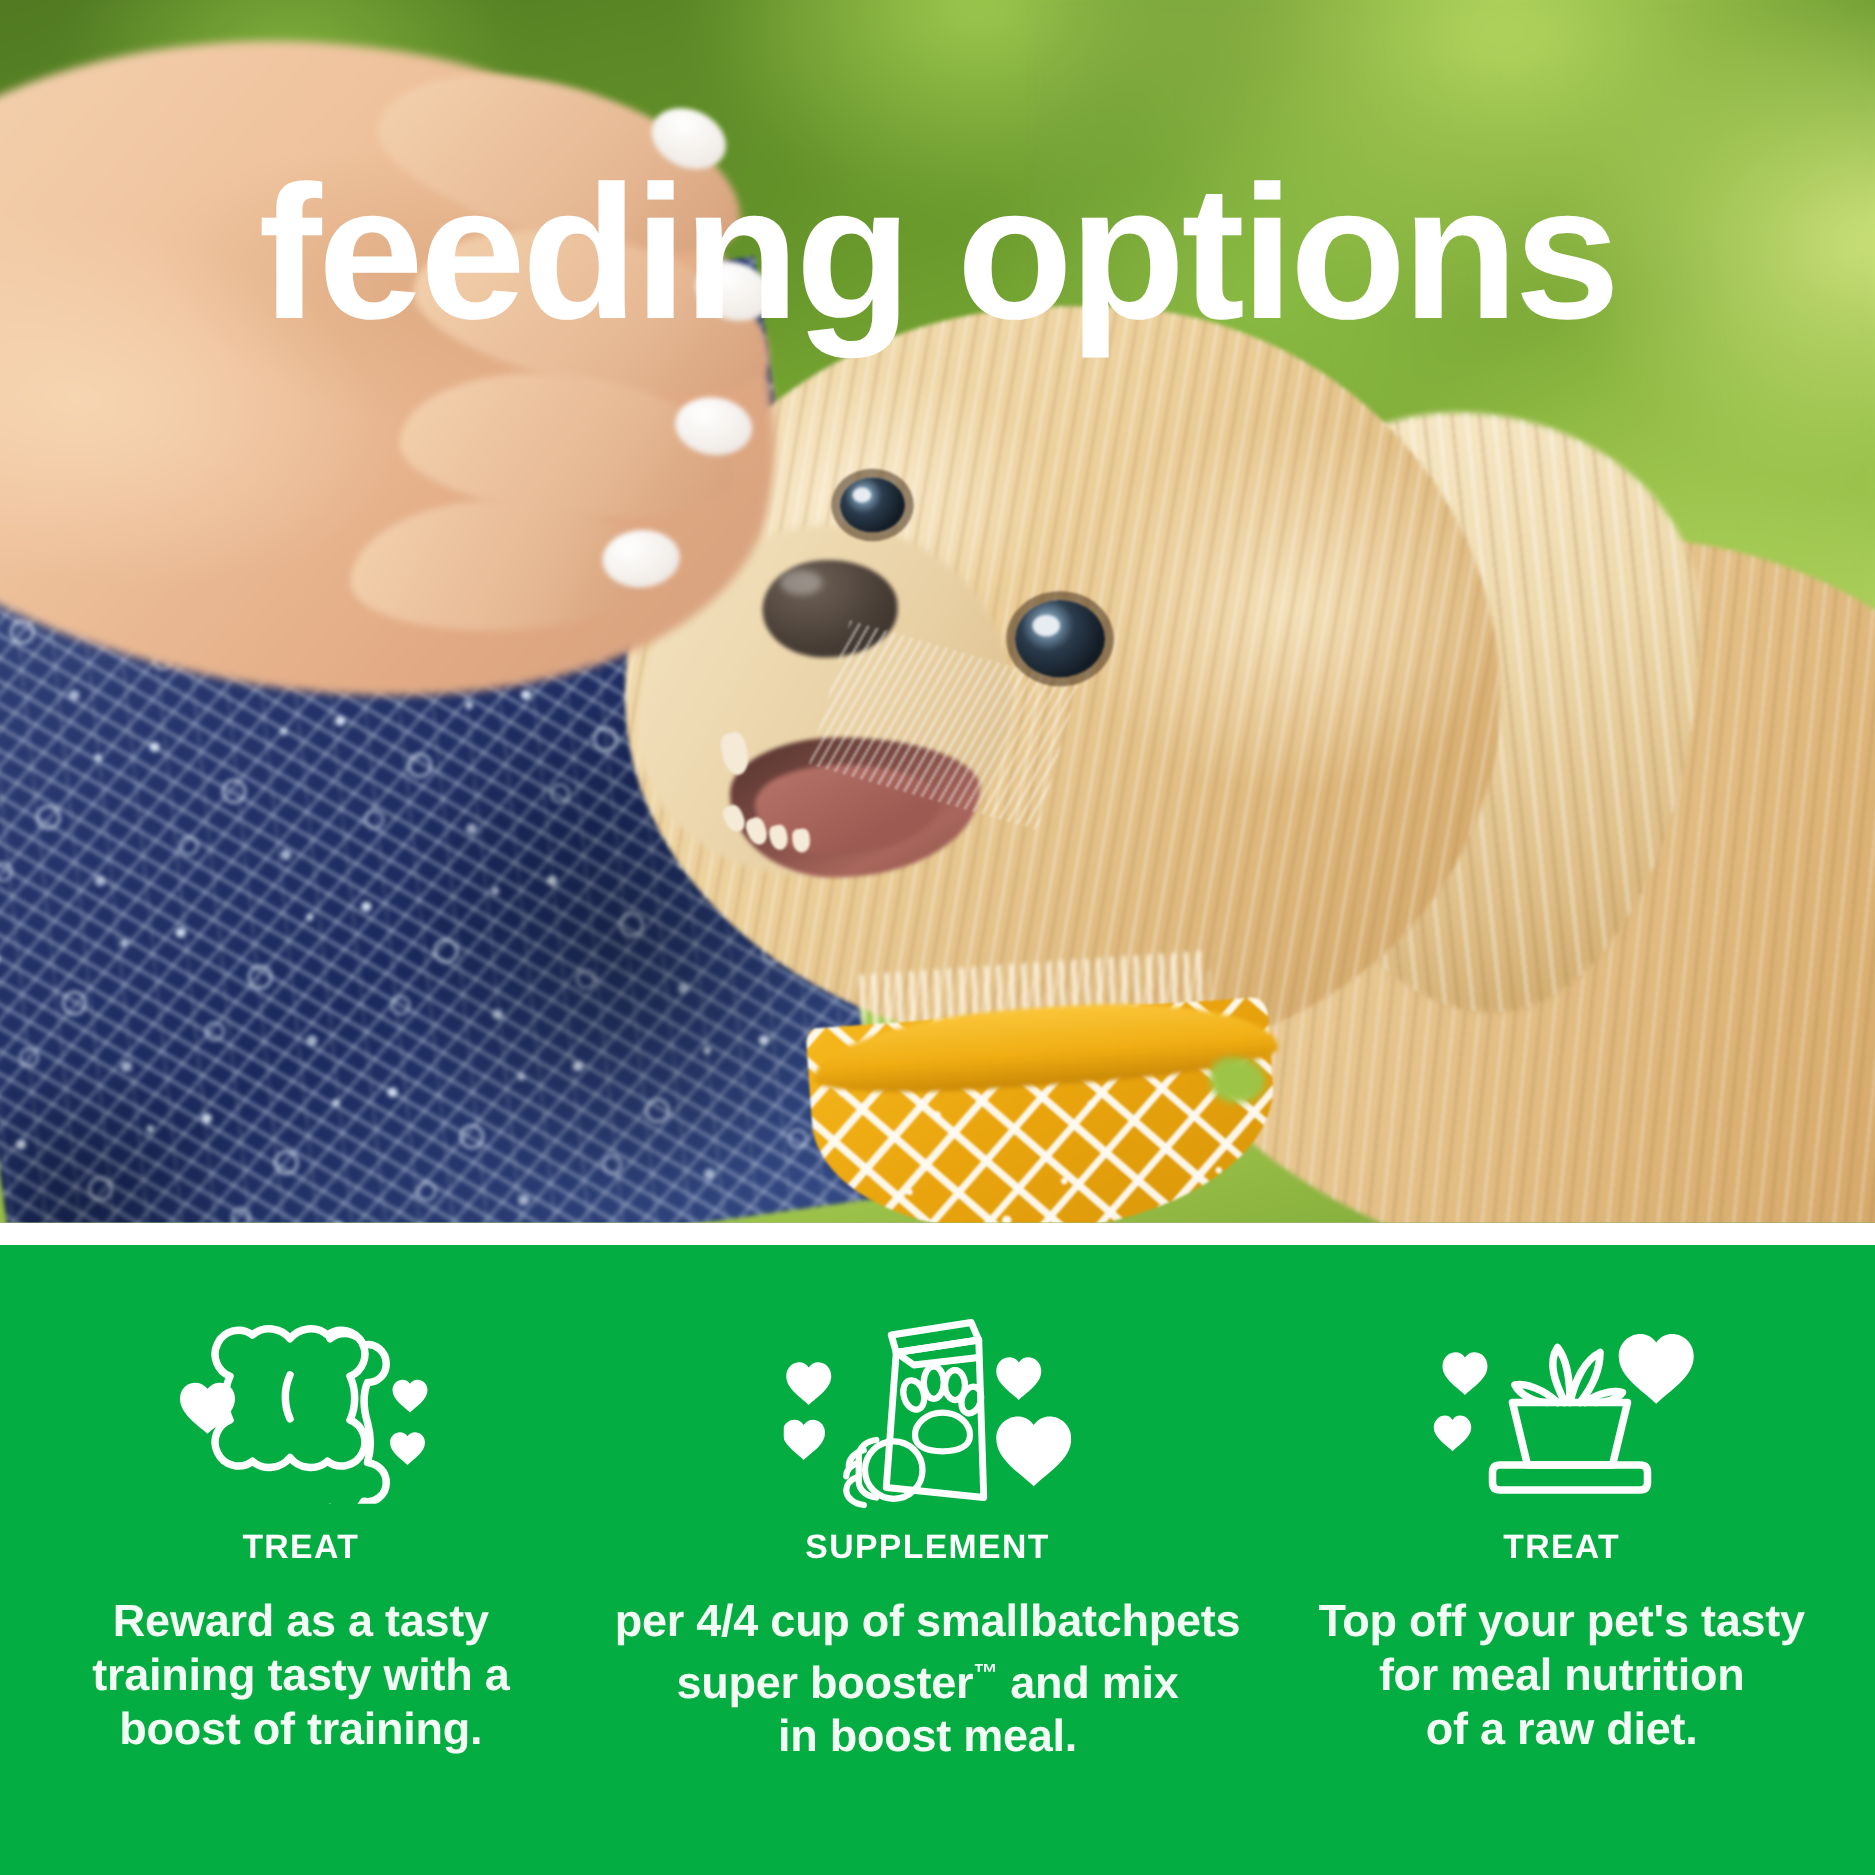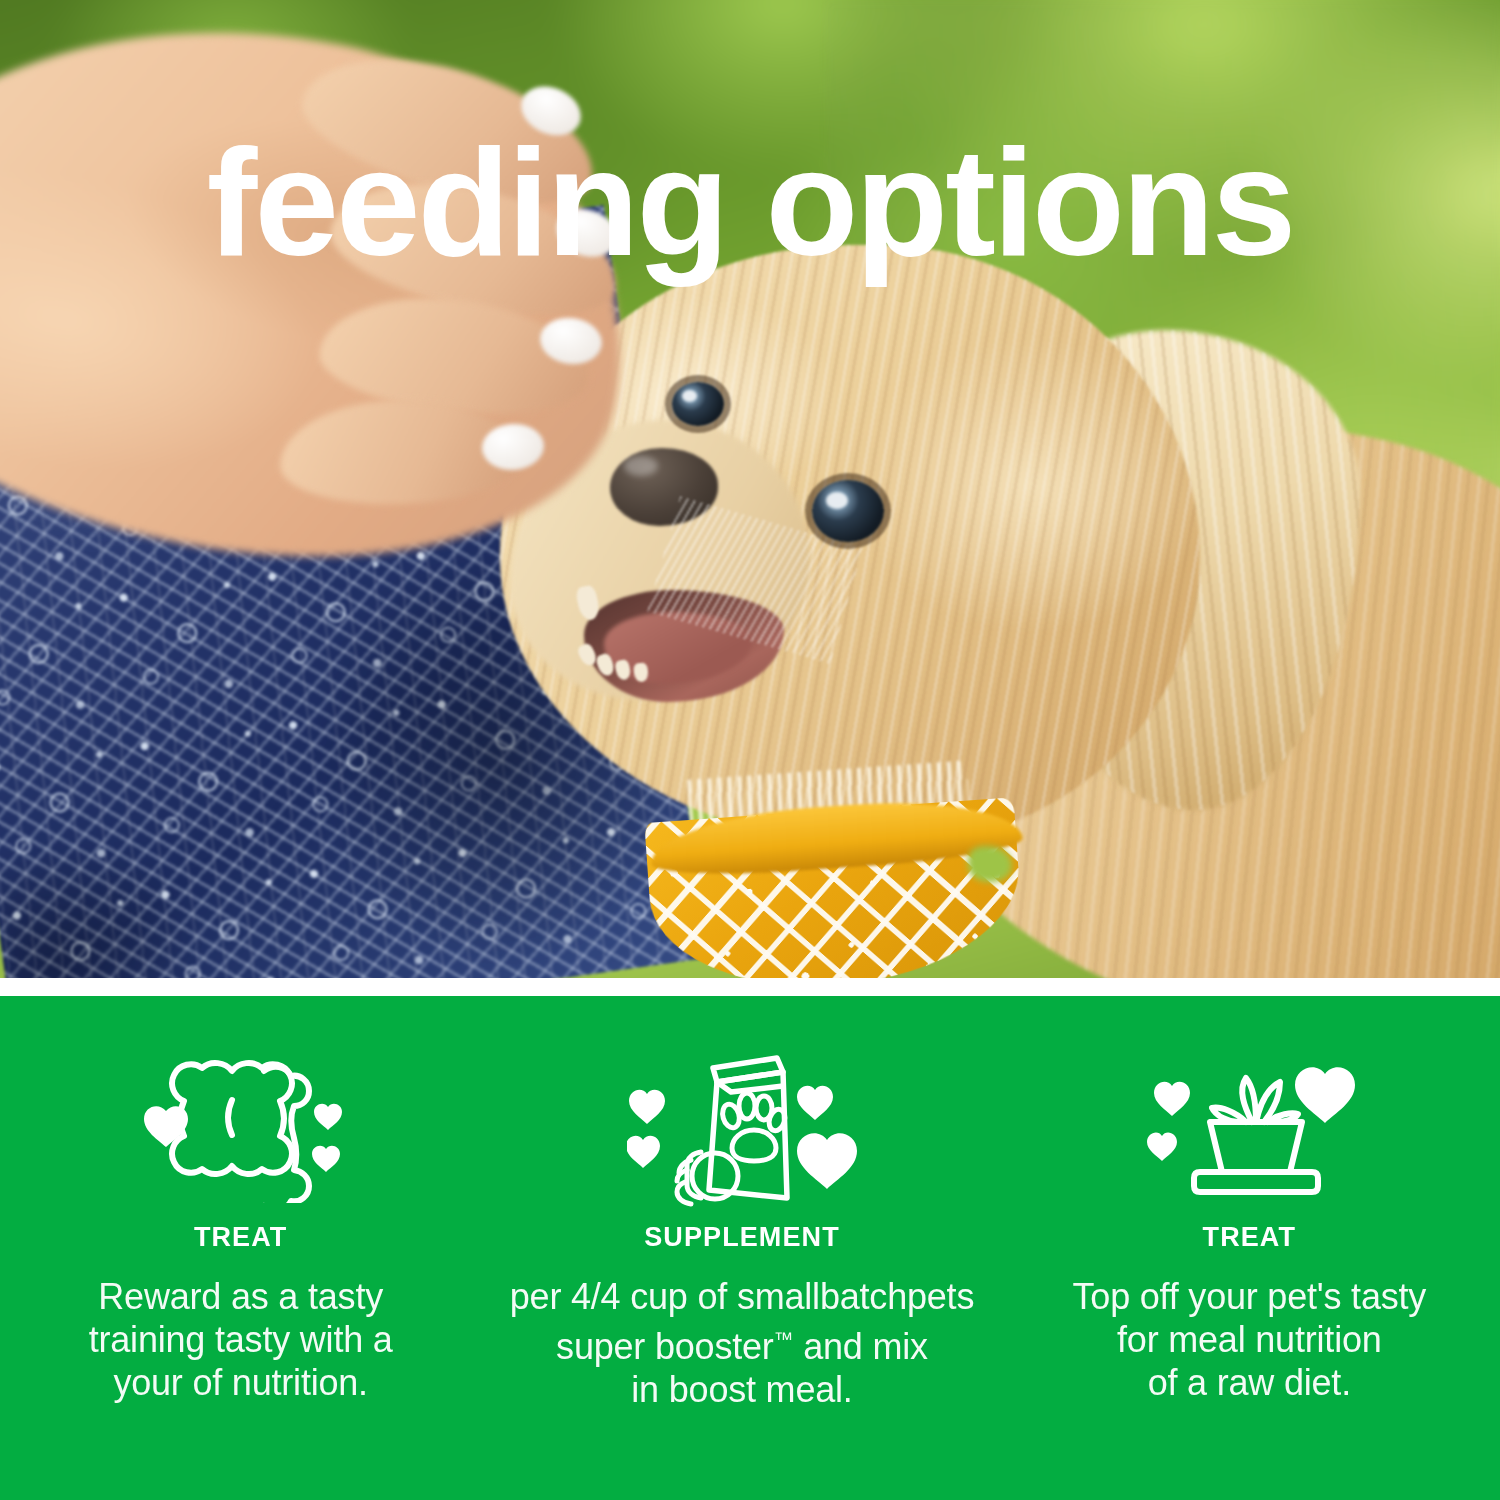--- a/index.html
+++ b/index.html
@@ -283,21 +283,21 @@
   }
   .col-head {
     font-size:27px; font-weight:700; letter-spacing:1.1px;
     color:#ffffff; margin-top:6px;
   }
   .col-body {
     margin-top:22px; font-size:36px; line-height:43px;
     color:#f3fbf5; text-align:center; font-weight:400;
     letter-spacing:-.2px;
   }
-  .col-body .ln { display:block; white-space:nowrap; }
+  .col-body .ln { display:block; white-space:nowrap;font-weight:bold; }
   sup.tm { font-size:.55em; vertical-align:super; letter-spacing:0; }
 </style>
 </head>
 <body>
 
 <div id="page">
 
   <div class="hero">
     <div class="grass"></div>
     <div class="grass-blades"></div>
@@ -361,21 +361,21 @@
             </g>
             <path d="M30 58c-7-9-22-5-22 8 0 12 14 21 22 28 8-7 22-16 22-28 0-13-15-17-22-8z" fill="#ffffff"></path>
             <path d="M192 54c-4-6-14-3-14 5 0 8 9 13 14 18 5-5 14-10 14-18 0-8-10-11-14-5z" fill="#ffffff"></path>
             <path d="M190 96c-4-6-14-3-14 5 0 8 9 13 14 18 5-5 14-10 14-18 0-8-10-11-14-5z" fill="#ffffff"></path>
           </svg>
         </div>
         <div class="col-head">TREAT</div>
         <div class="col-body">
           <span class="ln">Reward as a tasty</span>
           <span class="ln">training tasty with a</span>
-          <span class="ln">your of nutrition.</span>
+          <span class="ln">boost of training.</span>
         </div>
       </div>
 
       <div class="col col-supp">
         <div class="icon-wrap">
           <svg width="230" height="160" viewBox="0 0 230 160">
             <g fill="none" stroke="#ffffff" stroke-width="5.5" stroke-linejoin="round" stroke-linecap="round">
               <path d="M86 20 L150 10 L156 24 L90 34 Z"></path>
               <path d="M90 34 L82 142 L160 150 L156 24 Z"></path>
               <path d="M90 34 L104 44 L156 38"></path>

